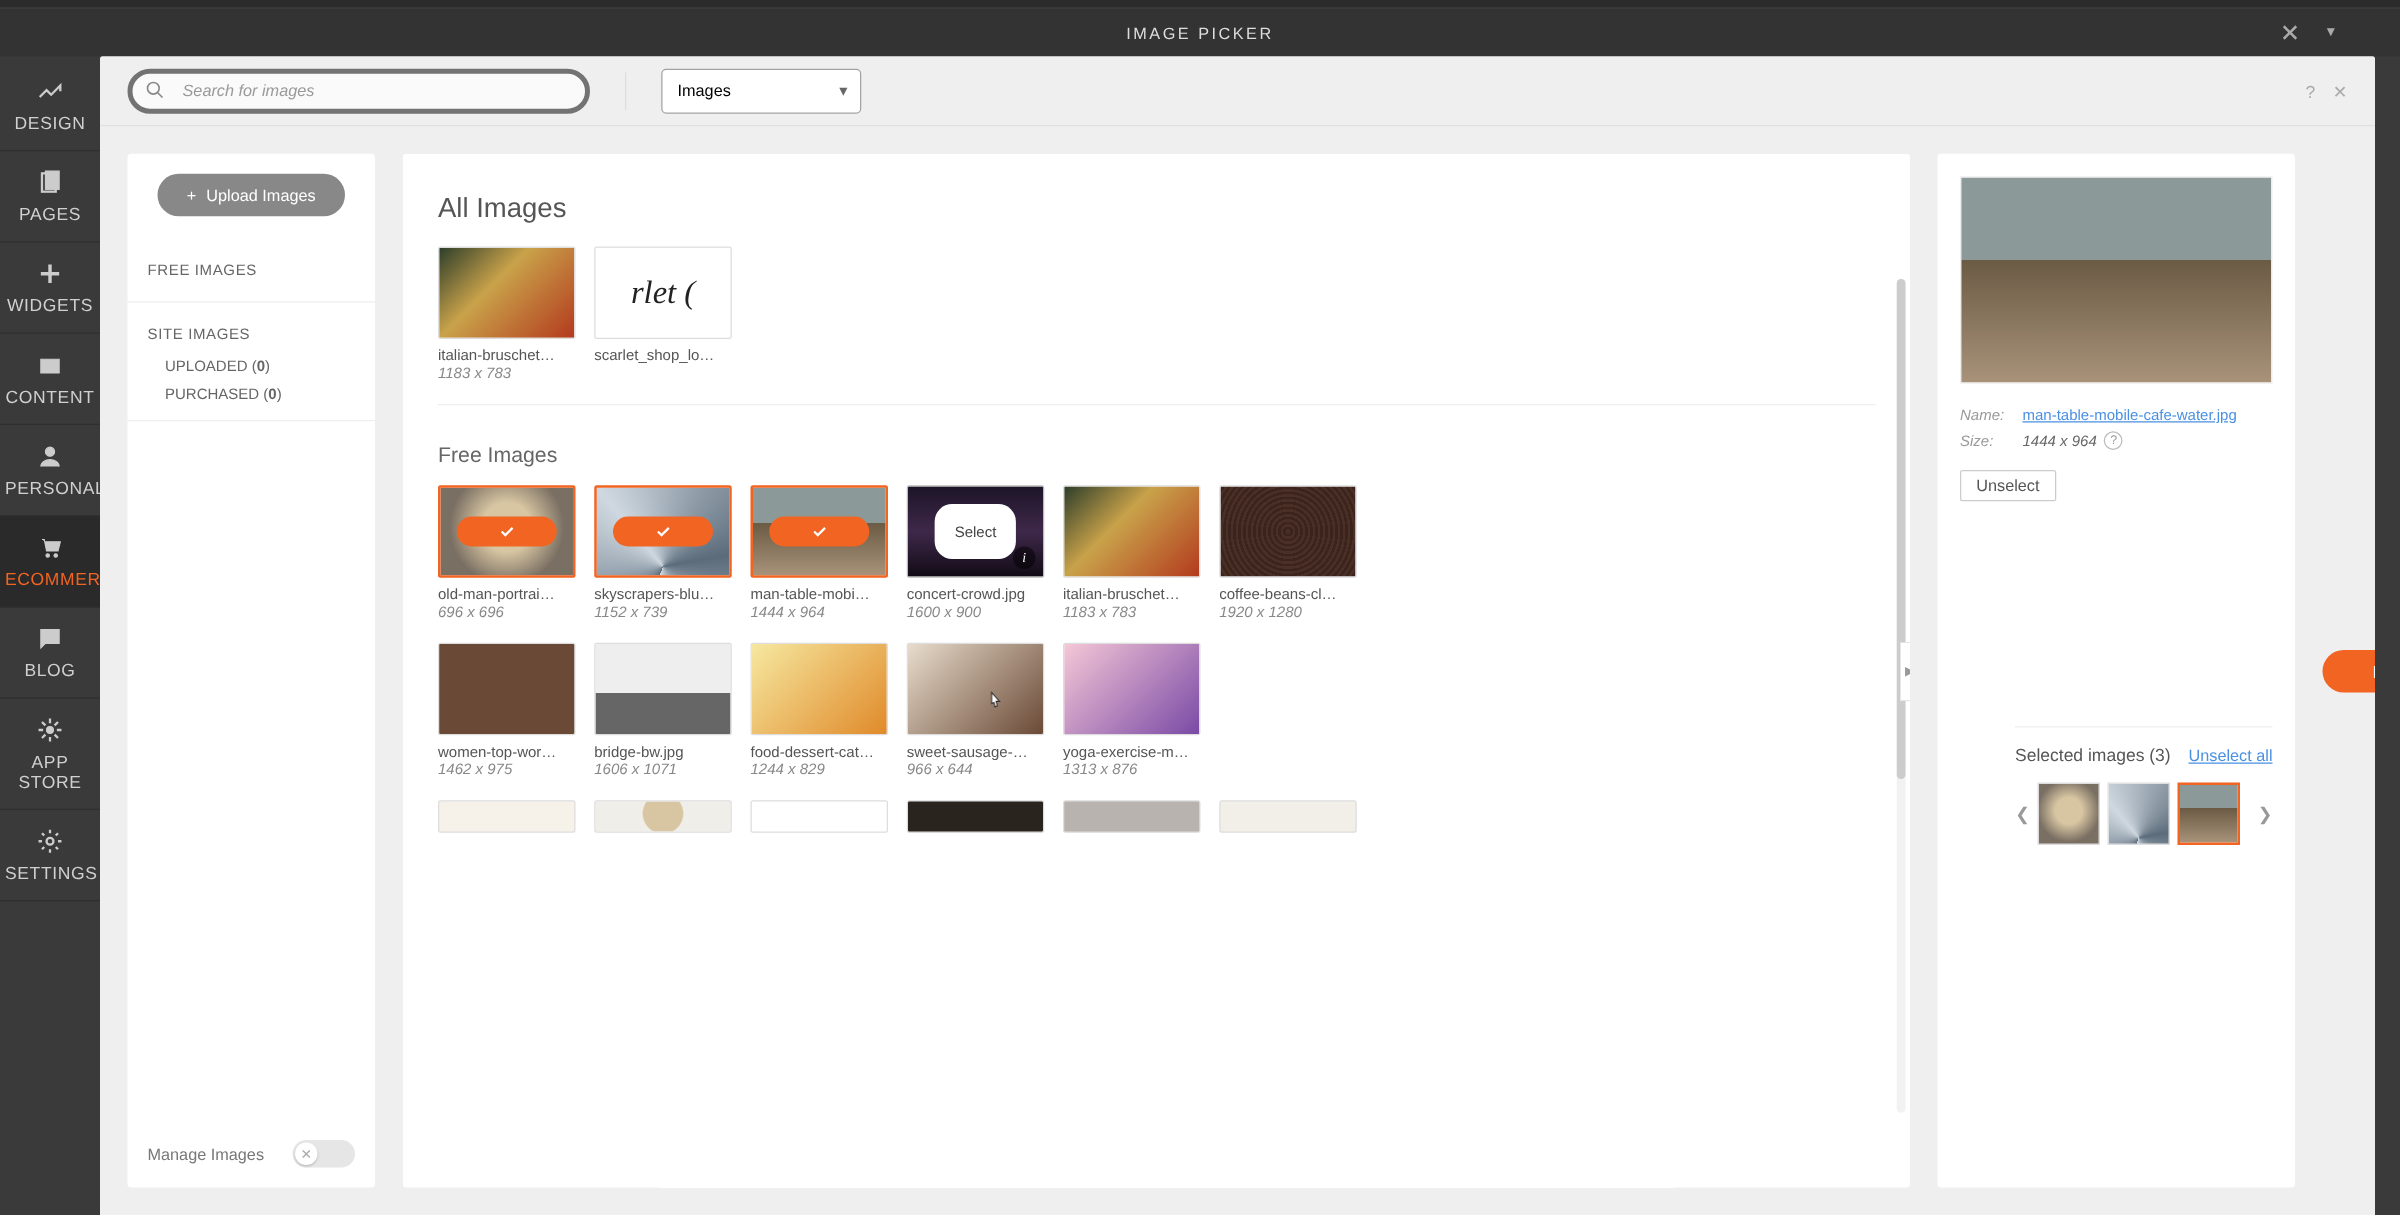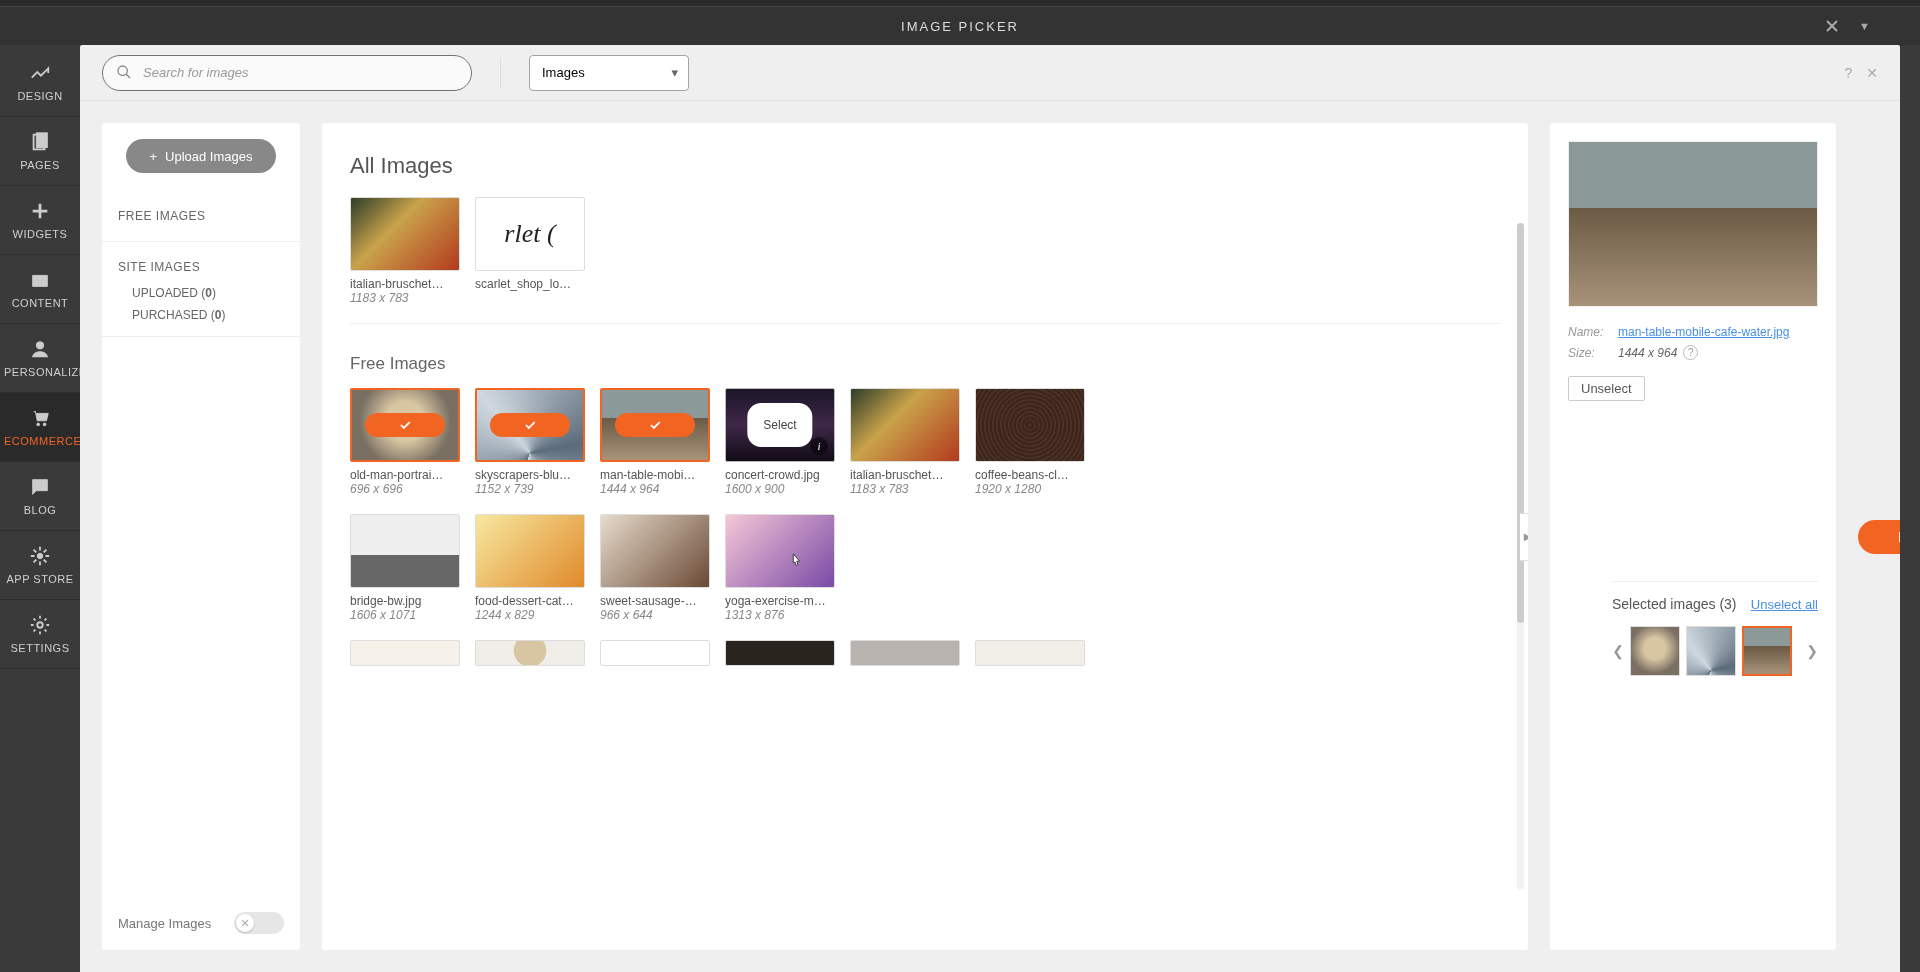--- a/index.html
+++ b/index.html
@@ -3,35 +3,35 @@
   <meta charset="utf-8">
   <style>
     * { box-sizing: border-box; margin: 0; padding: 0; }
     body { font-family: -apple-system, BlinkMacSystemFont, "Segoe UI", Arial, sans-serif; background: #3a3a3a; height: 972px; width: 1920px; overflow: hidden; position: relative; font-size: 14px; }
     
     .topbar { background: #2b2b2b; height: 7px; width: 100%; border-bottom: 1px solid #444; position:absolute; top:0; left:0;}
     
     .logo { position: absolute; top: 8px; left: 12px; background: #f26422; color: #fff; padding: 4px 10px; font-weight: bold; font-size: 16px; letter-spacing:0.5px;}
     
     .left-rail { position: absolute; left: 0; top: 48px; bottom: 0; width: 80px; background: #3a3a3a; }
-    .rail-item { color: #d0d0d0; text-align: center; padding: 14px 4px; font-size: 11px; letter-spacing: 0.5px; border-bottom: 1px solid #2f2f2f; cursor: pointer; }
+    .rail-item { color: #d0d0d0; text-align: center; padding: 14px 4px; font-size: 14px; letter-spacing: 0.5px; border-bottom: 1px solid #2f2f2f; cursor: pointer; }
     .rail-item svg { display: block; margin: 0 auto 6px; width: 22px; height: 22px; fill: #ccc; stroke:#ccc; }
     .rail-item.active { background: #2a2a2a; }
     
     .home-icon-wrap { position: absolute; top: 14px; right: 20px; color: #bbb;}
     
     .modal-header { position: absolute; left: 0; right:0; top:7px; height: 38px; background: #333; color: #ddd; display:flex; align-items:center; justify-content:center; letter-spacing:2px; font-size:13px;}
     .modal-close { position:absolute; right:80px; top:7px; color:#aaa; height:38px; display:flex; align-items:center; cursor:pointer;}
     .modal-caret { position:absolute; right:50px; top:7px; color:#aaa; height:38px; display:flex; align-items:center; cursor:pointer; font-size:11px;}
     
     .modal { position: absolute; left: 80px; top: 45px; right: 20px; bottom: 0; background: #efeff0; border-radius: 2px 2px 0 0 ; display:flex; flex-direction:column;}
     
     .modal-toolbar { height: 56px; border-bottom: 1px solid #e1e1e1; display:flex; align-items:center; padding: 0 22px; gap: 28px;}
     .search-wrap { position: relative; width: 370px; }
-    .search-input { width: 100%; height: 36px; border-radius: 18px; border: 1px solid #737373; background: #fafafa; padding: 0 16px 0 40px; font-size:13px; color:#555; outline:none;}
+    .search-input { width: 100%; height: 36px; border-radius: 18px; border: 4px solid #737373; background: #fafafa; padding: 0 16px 0 40px; font-size:13px; color:#555; outline:none;}
     .search-input::placeholder{ font-style: italic; color:#999;}
     .search-icon-abs { position:absolute; left:14px; top:9px; color:#888;}
     .vsep { width:1px; height:30px; background:#ddd;}
     .type-select { height:36px; min-width:160px; border:1px solid #a3a3a3; border-radius:4px; background:#fff; padding: 0 30px 0 12px; display:flex; align-items:center; position:relative; cursor:pointer; font-size:13px;}
     .type-select::after{ content:"▾"; position:absolute; right:10px; color:#666;}
     
     .modal-body { flex:1; display:flex; padding: 22px; gap: 22px; overflow:hidden;}
     
     .sidebar { width: 198px; background:#fff; border-radius: 3px; padding: 16px 0; position:relative;}
     .upload-btn { display:flex; align-items:center; justify-content:center; gap:8px; background:#888; color:#fff; border:none; border-radius:18px; height:34px; width:150px; margin: 0 auto 18px; font-size:13px; cursor:pointer;}
@@ -270,20 +270,25 @@
             <div class="thumb-dim">1183 x 783</div>
           </div>
           <div class="thumb-card">
             <div class="thumb fill-coffee"></div>
             <div class="thumb-name">coffee-beans-cl…</div>
             <div class="thumb-dim">1920 x 1280</div>
           </div>
         </div>
       <div class="grid" id="grid-free2" style="margin-top:18px;">
           <div class="thumb-card">
+            <div class="thumb fill-desk"></div>
+            <div class="thumb-name">women-top-wor…</div>
+            <div class="thumb-dim">1462 x 975</div>
+          </div>
+          <div class="thumb-card">
             <div class="thumb fill-bridge"></div>
             <div class="thumb-name">bridge-bw.jpg</div>
             <div class="thumb-dim">1606 x 1071</div>
           </div>
           <div class="thumb-card">
             <div class="thumb fill-dessert"></div>
             <div class="thumb-name">food-dessert-cat…</div>
             <div class="thumb-dim">1244 x 829</div>
           </div>
           <div class="thumb-card">

